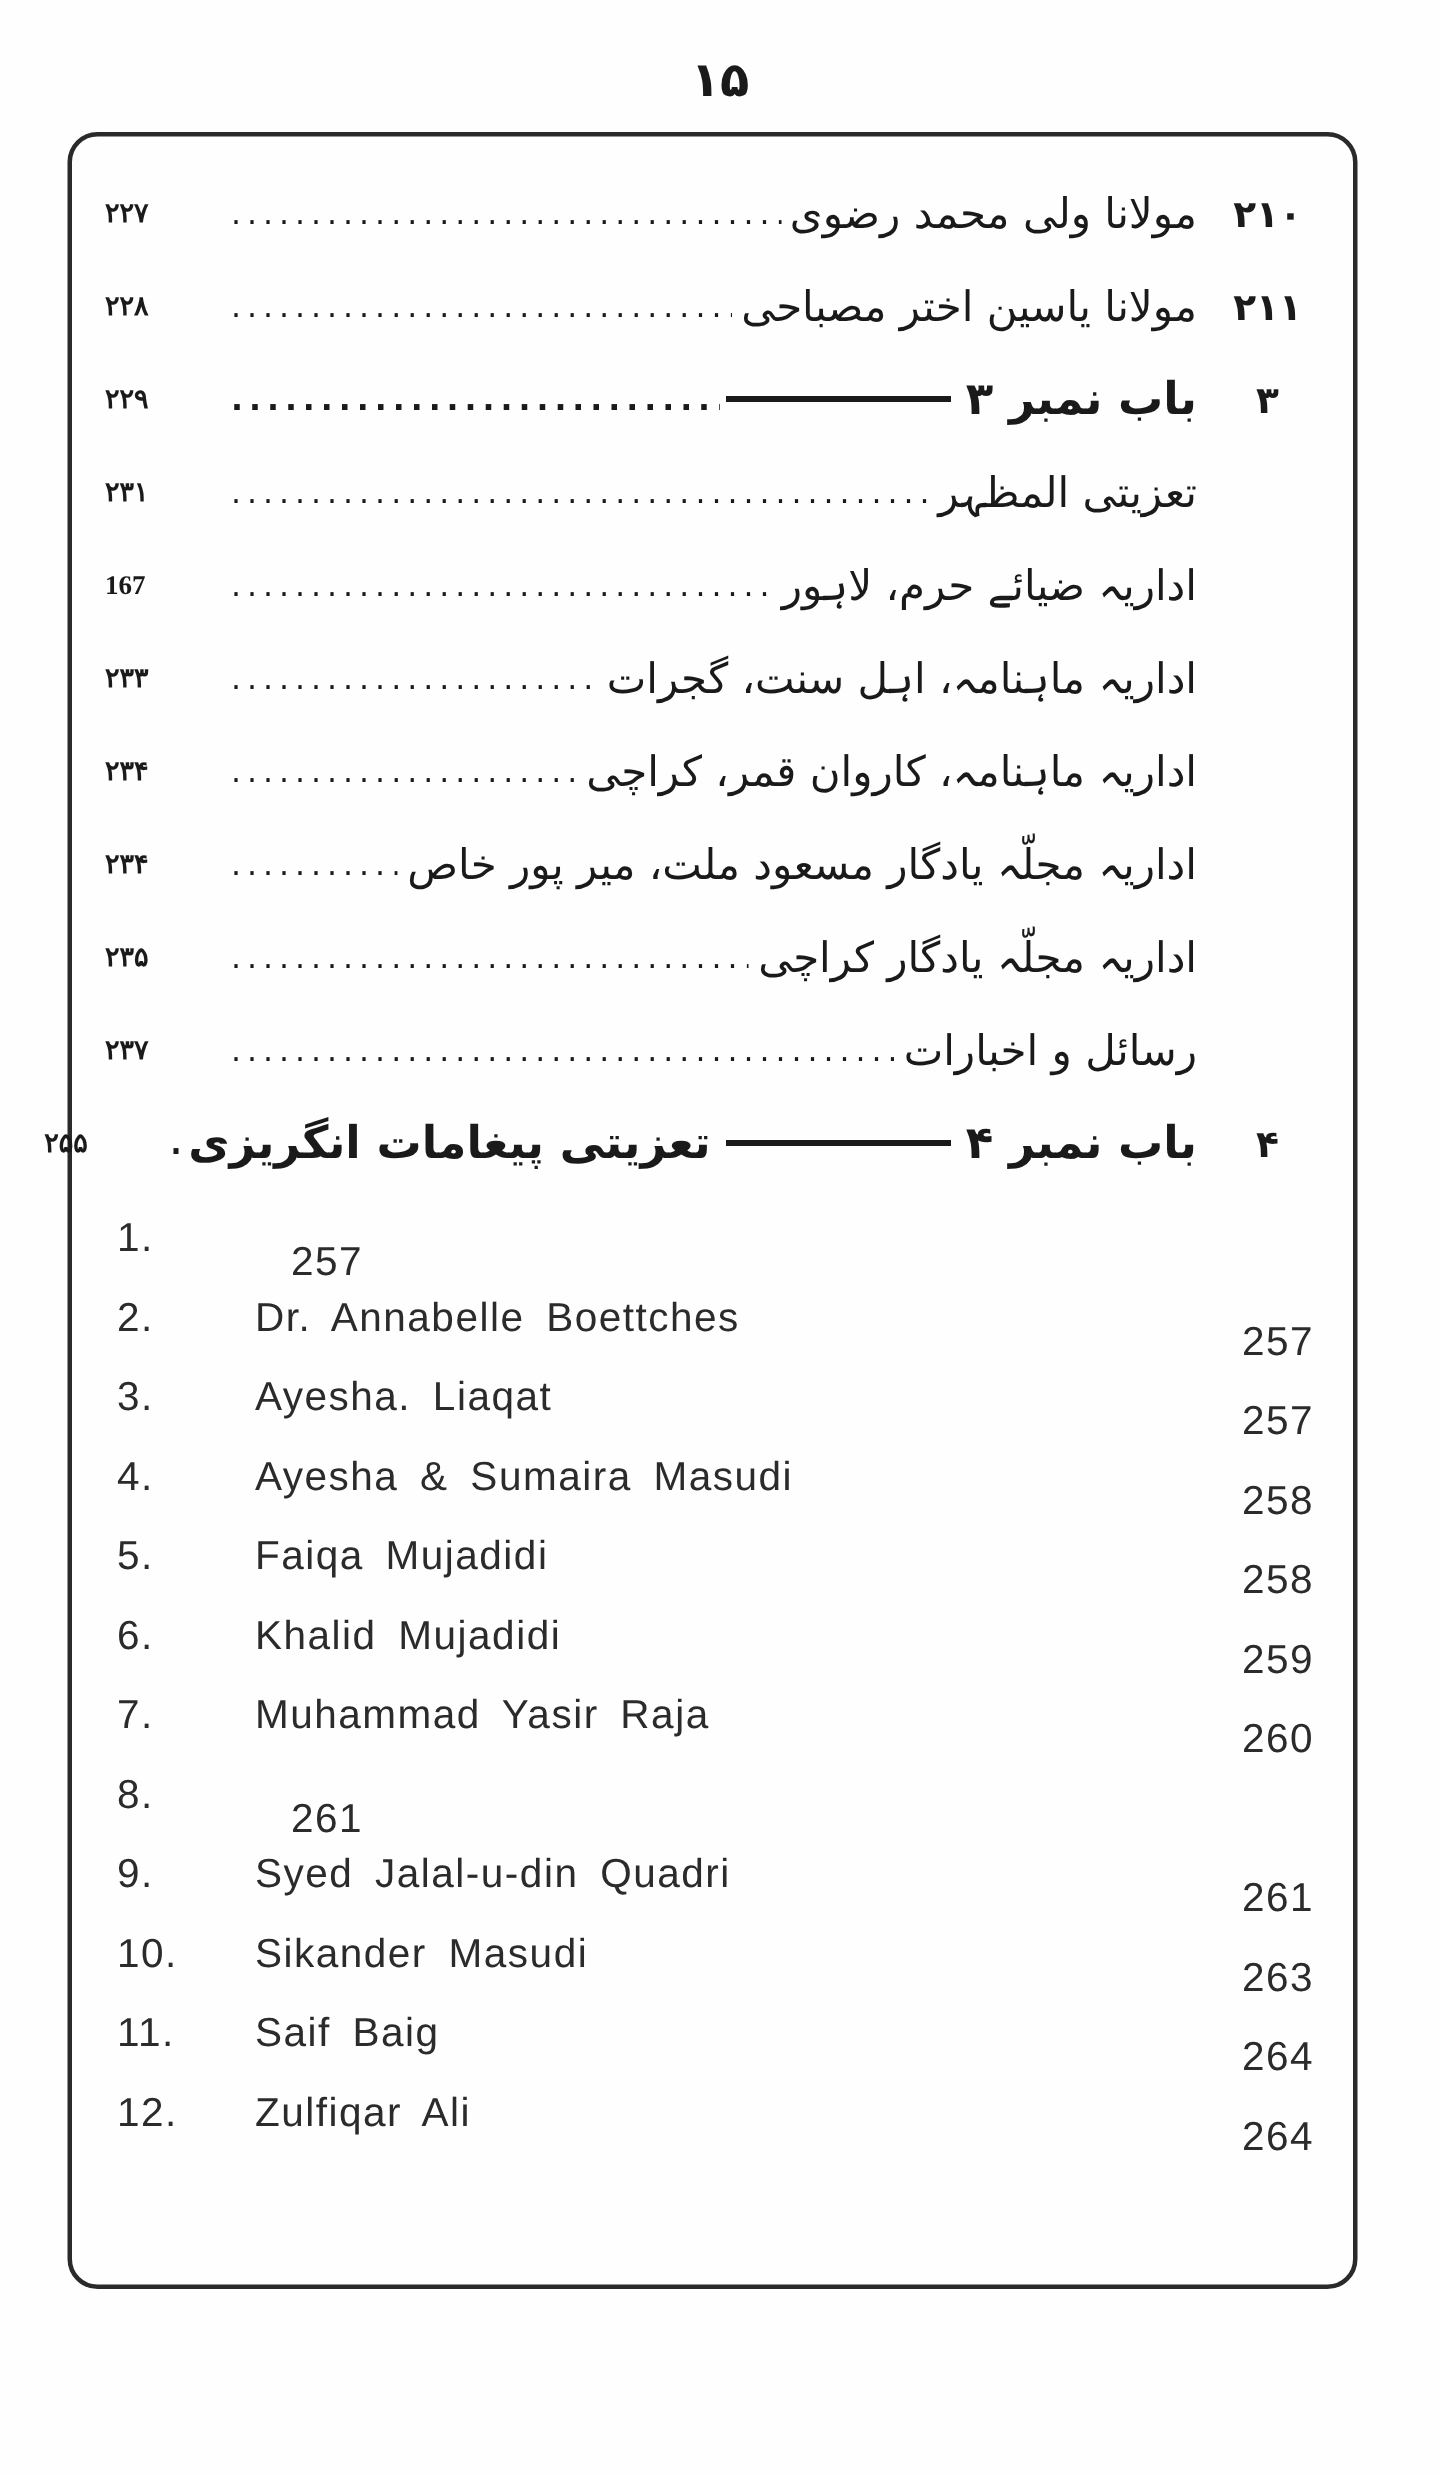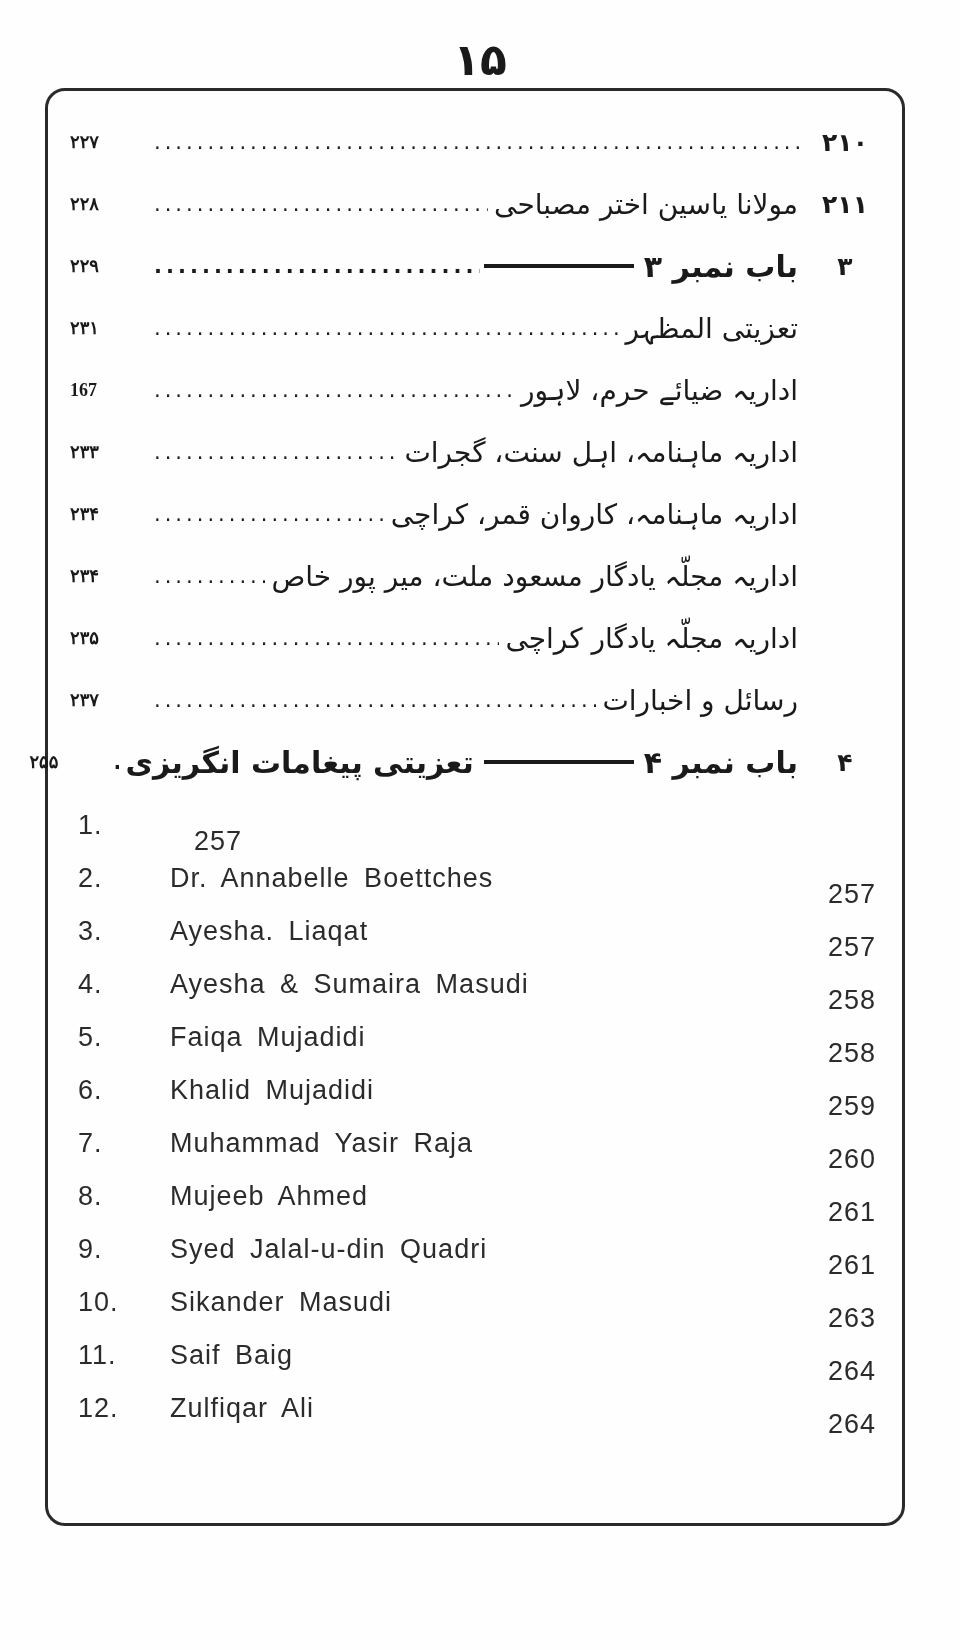--- a/index.html
+++ b/index.html
@@ -8,21 +8,21 @@
     background:#fefefe;
     color:#1a1a1a;
     font-family:"Liberation Sans","DejaVu Sans",sans-serif;
     position:relative;
     overflow:hidden;
   }
   .page-num-top {
     position:absolute;
     top:34px; left:0; width:100%;
     text-align:center;
-    font-size:44px;
+    font-size:32px;
     font-weight:bold;
     font-family:"DejaVu Sans",sans-serif;
   }
   .toc-box {
     position:absolute;
     left:45px; top:88px;
     width:860px; height:1438px;
     border:3px solid #2a2a2a;
     border-radius:20px;
     padding:20px 16px 16px 16px;
@@ -90,20 +90,21 @@
 </style>
 </head>
 <body>
 
 <div class="page-num-top">۱۵</div>
 
 <div class="toc-box">
   <div class="urdu-section">
       <div class="urdu-row">
         <span class="urdu-num">۲۱۰</span>
+        <span class="urdu-title">مولانا ولی محمد رضوی</span>
         <span class="dot-leader">..........................................................................................</span>
         <span class="urdu-page">۲۲۷</span>
       </div>
       <div class="urdu-row">
         <span class="urdu-num">۲۱۱</span>
         <span class="urdu-title">مولانا یاسین اختر مصباحی</span>
         <span class="dot-leader">..........................................................................................</span>
         <span class="urdu-page">۲۲۸</span>
       </div>
       <div class="urdu-row chapter">
@@ -194,21 +195,20 @@
         <span class="en-title">Khalid Mujadidi</span>
         <span class="en-page">259</span>
       </div>
       <div class="en-row">
         <span class="en-num">7.</span>
         <span class="en-title">Muhammad Yasir Raja</span>
         <span class="en-page">260</span>
       </div>
       <div class="en-row">
         <span class="en-num">8.</span>
-        <span class="en-title">Mujeeb Ahmed</span>
         <span class="en-page">261</span>
       </div>
       <div class="en-row">
         <span class="en-num">9.</span>
         <span class="en-title">Syed Jalal-u-din Quadri</span>
         <span class="en-page">261</span>
       </div>
       <div class="en-row">
         <span class="en-num">10.</span>
         <span class="en-title">Sikander Masudi</span>

